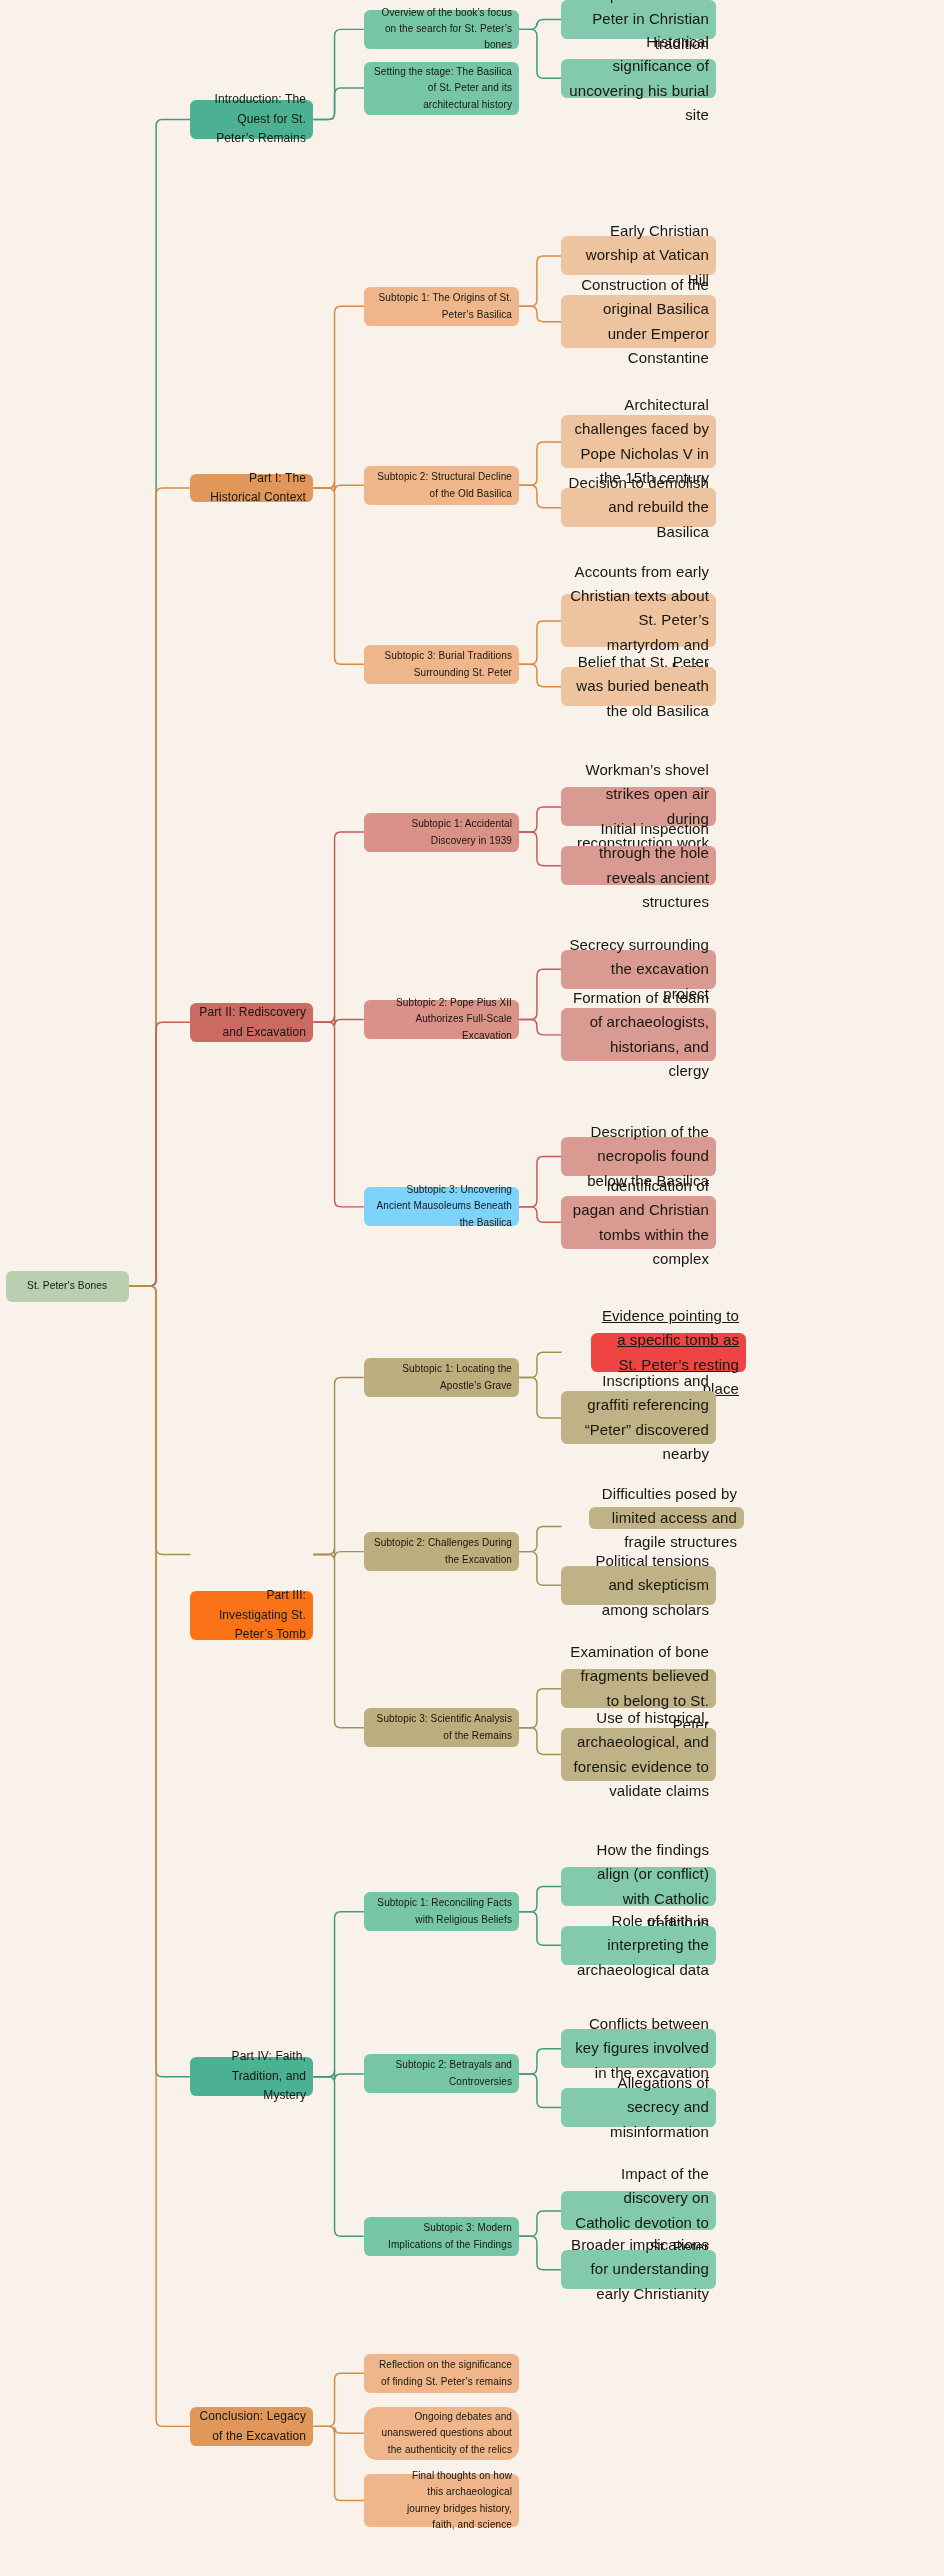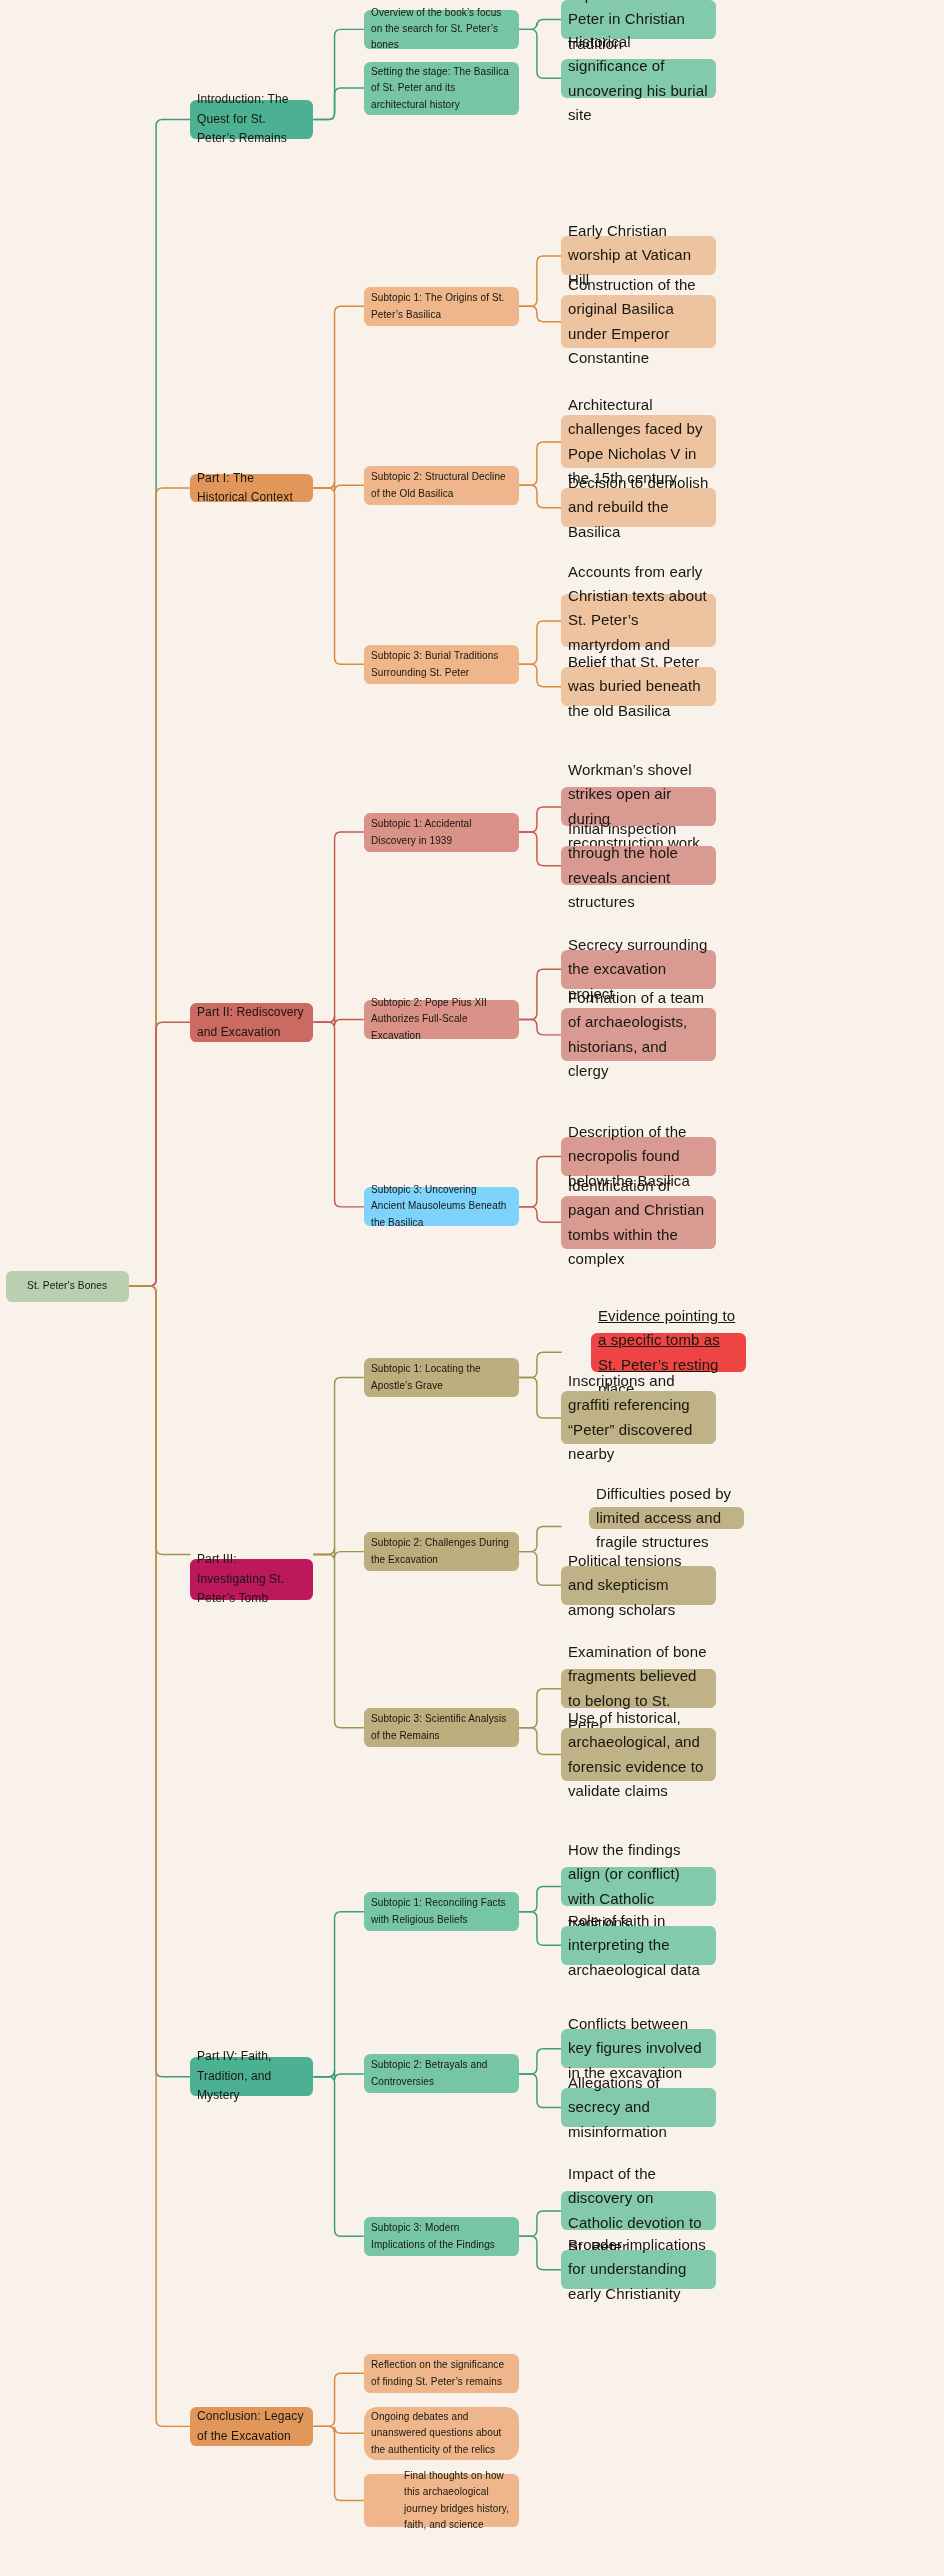--- a/index.html
+++ b/index.html
@@ -11,21 +11,21 @@
     position:relative;
   }
   #map{position:absolute;left:0;top:0;width:945px;height:2576px;}
   .node{
     position:absolute;
     box-sizing:border-box;
     border-radius:6.3px;
     display:flex;
     align-items:center;
     justify-content:center;
-    text-align:left;
+    text-align:right;
     color:#17160f;
     font-size:10px;
     line-height:1.62;
     padding:4.2px 7px;
     letter-spacing:0.1px;
   }
   .node.root{font-size:10.2px;}
   .node.branch{font-size:12px;}
   .node.sub{font-size:10px;}
   .node.leaf{font-size:15px;}
@@ -106,21 +106,21 @@
       <div class="node branch" style="left: 190px; top: 1003px; width: 123px; height: 39px; background: rgb(202, 106, 98);">Part II: Rediscovery and Excavation</div>
       <div class="node sub" style="left: 364px; top: 813px; width: 155px; height: 39px; background: rgb(217, 145, 136);">Subtopic 1: Accidental Discovery in 1939</div>
       <div class="node leaf" style="left: 561px; top: 787px; width: 155px; height: 39px; background: rgb(217, 154, 146);">Workman’s shovel strikes open air during reconstruction work</div>
       <div class="node leaf" style="left: 561px; top: 846px; width: 155px; height: 39px; background: rgb(217, 154, 146);">Initial inspection through the hole reveals ancient structures</div>
       <div class="node sub" style="left: 364px; top: 1000px; width: 155px; height: 39px; background: rgb(217, 145, 136);">Subtopic 2: Pope Pius XII Authorizes Full-Scale Excavation</div>
       <div class="node leaf" style="left: 561px; top: 950px; width: 155px; height: 39px; background: rgb(217, 154, 146);">Secrecy surrounding the excavation project</div>
       <div class="node leaf" style="left: 561px; top: 1008px; width: 155px; height: 53px; background: rgb(217, 154, 146);">Formation of a team of archaeologists, historians, and clergy</div>
       <div class="node sub" style="left: 364px; top: 1187px; width: 155px; height: 39px; background: #7dd3fc;">Subtopic 3: Uncovering Ancient Mausoleums Beneath the Basilica</div>
       <div class="node leaf" style="left: 561px; top: 1137px; width: 155px; height: 39px; background: rgb(217, 154, 146);">Description of the necropolis found below the Basilica</div>
       <div class="node leaf" style="left: 561px; top: 1196px; width: 155px; height: 53px; background: rgb(217, 154, 146);">Identification of pagan and Christian tombs within the complex</div>
-      <div class="node branch" style="left: 190px; top: 1559px; width: 123px; height: 41px; background: #be185d;">Part III: Investigating St. Peter’s Tomb</div>
+      <div class="node branch" style="left: 190px; top: 1591px; width: 123px; height: 49px; background: #f97316;">Part III: Investigating St. Peter’s Tomb</div>
       <div class="node sub" style="left: 364px; top: 1358px; width: 155px; height: 39px; background: rgb(188, 174, 125);">Subtopic 1: Locating the Apostle’s Grave</div>
       <div class="node leaf" style="left: 591px; top: 1333px; width: 155px; height: 39px; background: #ef4444; text-decoration: underline;">Evidence pointing to a specific tomb as St. Peter’s resting place</div>
       <div class="node leaf" style="left: 561px; top: 1391px; width: 155px; height: 53px; background: rgb(191, 178, 134);">Inscriptions and graffiti referencing “Peter” discovered nearby</div>
       <div class="node sub" style="left: 364px; top: 1532px; width: 155px; height: 39px; background: rgb(188, 174, 125);">Subtopic 2: Challenges During the Excavation</div>
       <div class="node leaf" style="left: 589px; top: 1507px; width: 155px; height: 22px; background: rgb(191, 178, 134);">Difficulties posed by limited access and fragile structures</div>
       <div class="node leaf" style="left: 561px; top: 1566px; width: 155px; height: 39px; background: rgb(191, 178, 134);">Political tensions and skepticism among scholars</div>
       <div class="node sub" style="left: 364px; top: 1708px; width: 155px; height: 39px; background: rgb(188, 174, 125);">Subtopic 3: Scientific Analysis of the Remains</div>
       <div class="node leaf" style="left: 561px; top: 1669px; width: 155px; height: 39px; background: rgb(191, 178, 134);">Examination of bone fragments believed to belong to St. Peter</div>
       <div class="node leaf" style="left: 561px; top: 1728px; width: 155px; height: 53px; background: rgb(191, 178, 134);">Use of historical, archaeological, and forensic evidence to validate claims</div>
       <div class="node branch" style="left: 190px; top: 2057px; width: 123px; height: 39px; background: rgb(76, 176, 146);">Part IV: Faith, Tradition, and Mystery</div>

